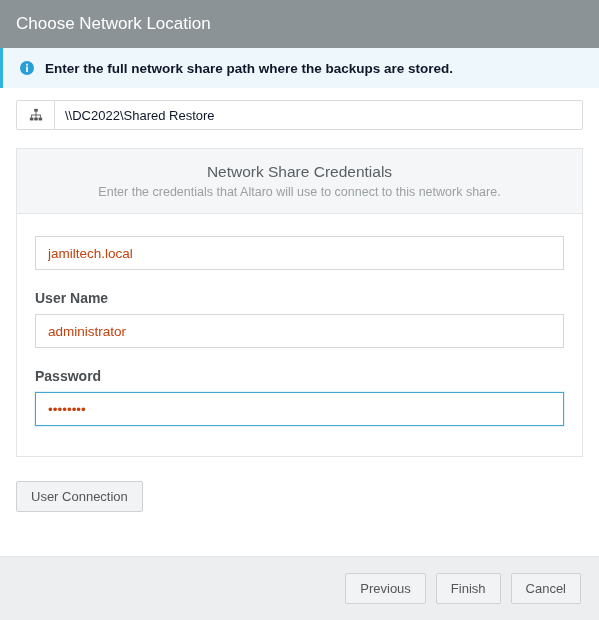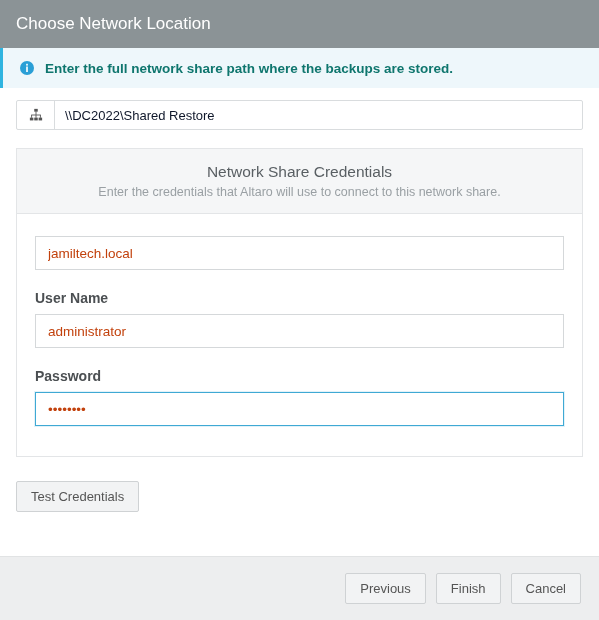--- a/index.html
+++ b/index.html
@@ -21,21 +21,21 @@
     border-left: 3px solid #2fb4e0;
     padding: 12px 16px;
     display: flex;
     align-items: center;
     gap: 10px;
   }
   .info-icon {
     width: 16px; height: 16px; flex: 0 0 16px;
     display: inline-flex; align-items: center; justify-content: center;
   }
-  .info-text { color: #0f766e; font-size: 13.5px; font-weight: 600; }
+  .info-text { color: #0f172a; font-size: 13.5px; font-weight: 600; }
   .body-pad { padding: 12px 16px 0 16px; }
   .path-row {
     display: flex;
     border: 1px solid #d9dcde;
     border-radius: 2px;
     background: #fff;
     height: 30px;
     align-items: stretch;
     margin-bottom: 18px;
   }
@@ -165,21 +165,21 @@
           <label class="field-label">Password</label>
           <input type="text" class="field-input focused" value="••••••••" style="">
         </div>
 
       </div>
     </div>
 
   </div>
 
   <div class="test-row">
-    <button class="btn">Test Credentials</button>
+    <button class="btn">User Connection</button>
   </div>
 
   <div class="footer">
     <button class="btn">Previous</button>
     <button class="btn">Finish</button>
     <button class="btn">Cancel</button>
   </div>
 
 </div>
 

